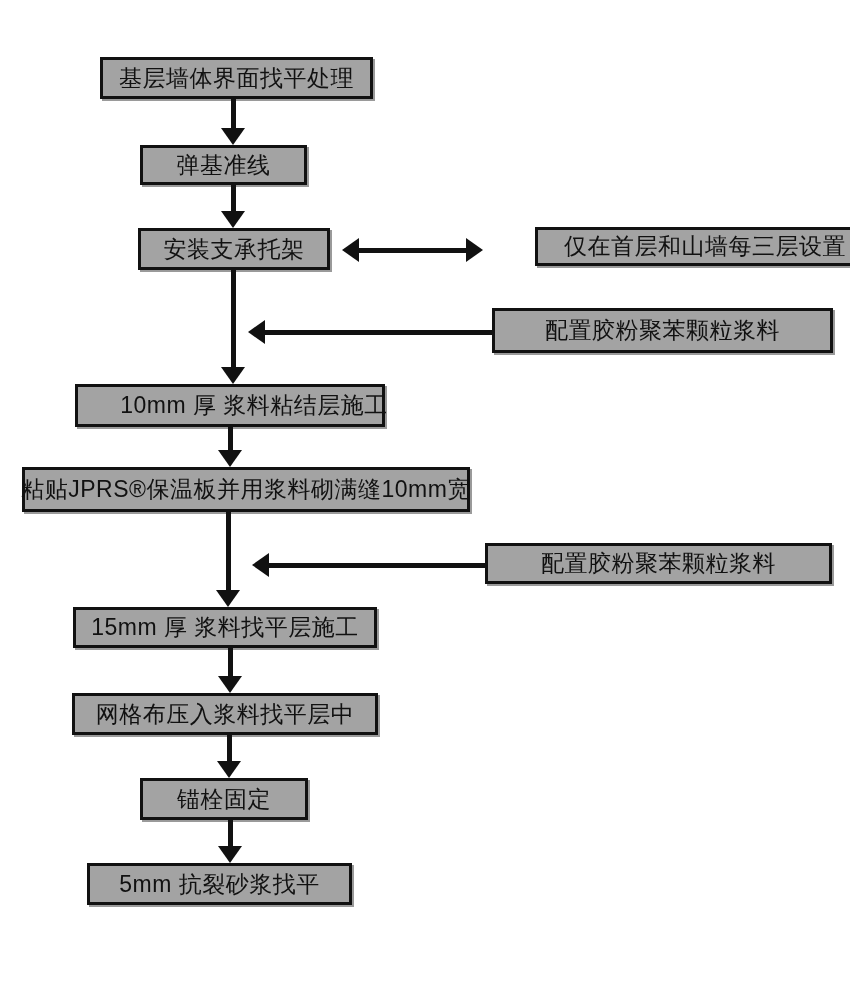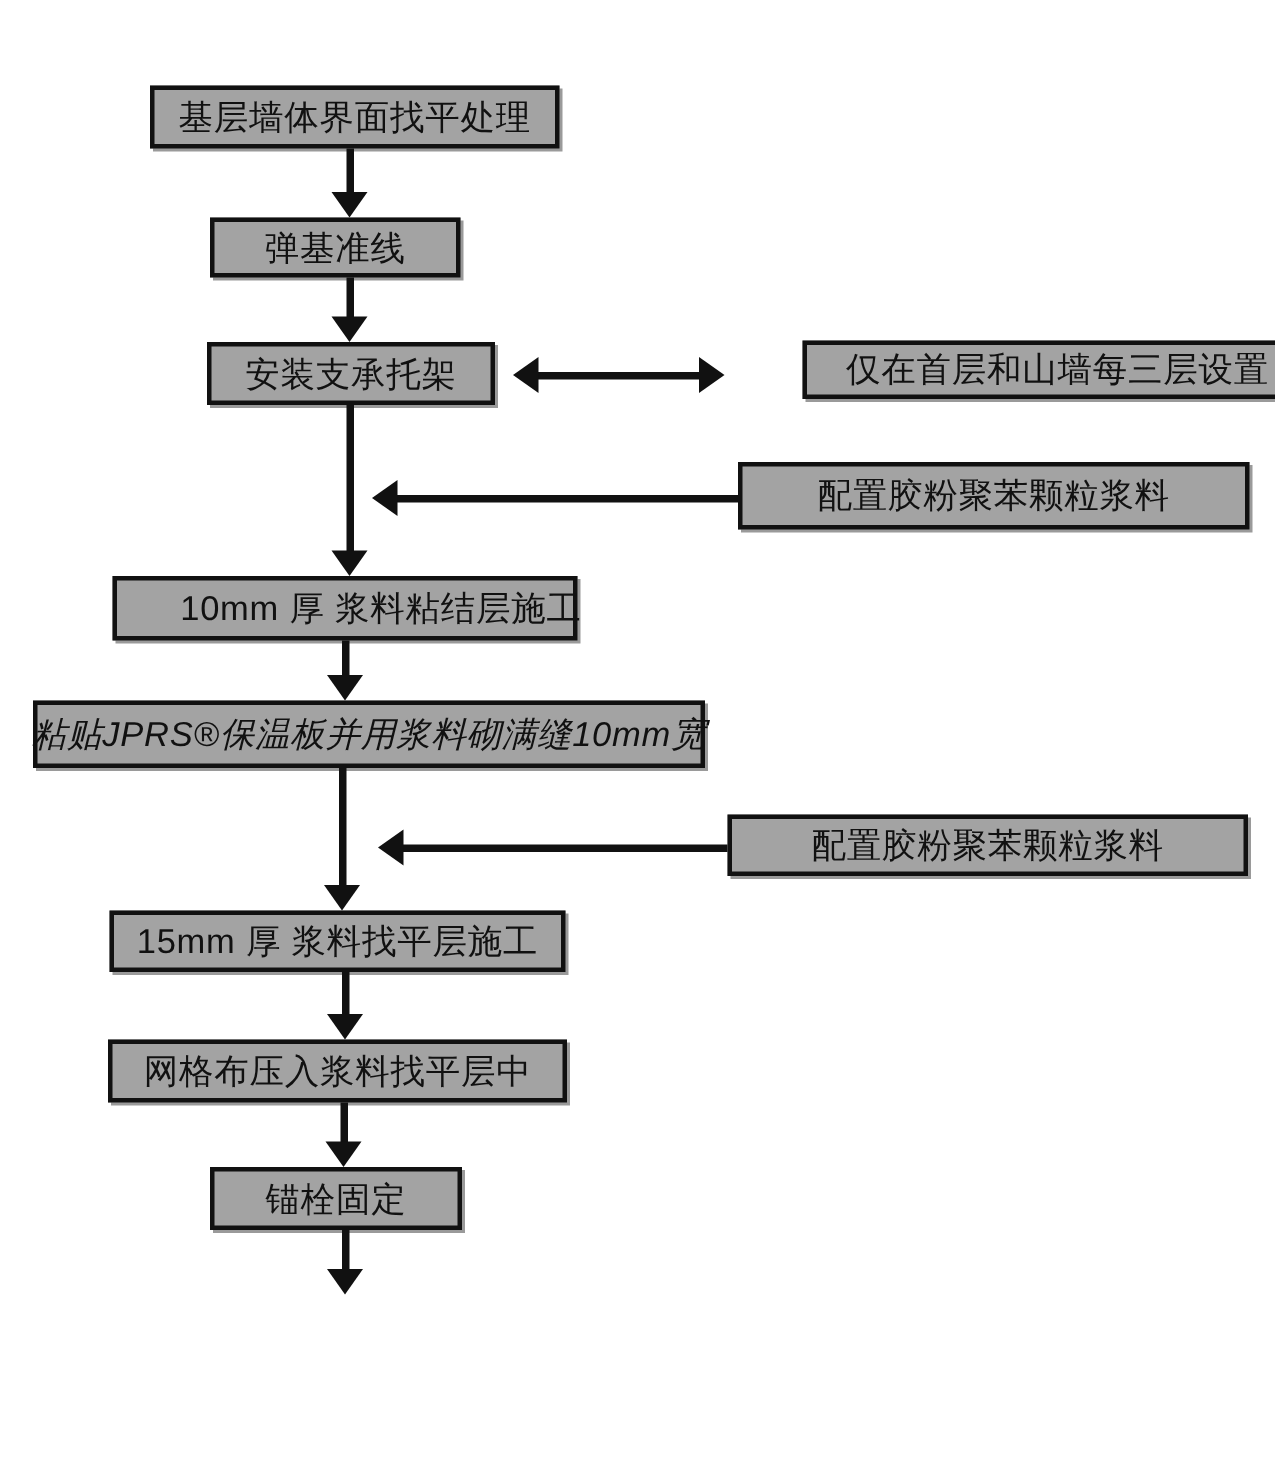--- a/index.html
+++ b/index.html
@@ -45,34 +45,37 @@
     </div>
     <div class="node" style="left: 487px; top: 227px; width: 340px; height: 39px; margin-left: 48px;">
       <span>仅在首层和山墙每三层设置</span>
     </div>
     <div class="node" style="left: 492px; top: 308px; width: 341px; height: 45px;">
       <span>配置胶粉聚苯颗粒浆料</span>
     </div>
     <div class="node" style="left: 75px; top: 384px; width: 310px; height: 43px; padding-left: 48px;">
       <span>10mm 厚 浆料粘结层施工</span>
     </div>
-    <div class="node" style="left: 22px; top: 467px; width: 448px; height: 45px; font-style: italic;">
+    <div class="node" style="left: 22px; top: 467px; width: 448px; height: 45px;">
       <span>粘贴JPRS®保温板并用浆料砌满缝10mm宽</span>
     </div>
     <div class="node" style="left: 485px; top: 543px; width: 347px; height: 41px;">
       <span>配置胶粉聚苯颗粒浆料</span>
     </div>
     <div class="node" style="left: 73px; top: 607px; width: 304px; height: 41px;">
       <span>15mm 厚 浆料找平层施工</span>
     </div>
     <div class="node" style="left: 140px; top: 778px; width: 168px; height: 42px;">
       <span>锚栓固定</span>
     </div>
     <div class="node" style="left: 72px; top: 693px; width: 306px; height: 42px;">
       <span>网格布压入浆料找平层中</span>
+    </div>
+    <div class="node" style="left: 87px; top: 863px; width: 265px; height: 42px;">
+      <span>5mm 抗裂砂浆找平</span>
     </div>
     <div class="arrow">
       <div class="line" style="left: 231px; top: 99px; width: 5px; height: 31px; background: rgb(17, 17, 17);"></div>
       <div class="head" style="left: 221px; top: 128px; border-left: 12px solid transparent; border-right: 12px solid transparent; border-top: 17px solid rgb(17, 17, 17);"></div>
     </div>
     <div class="arrow">
       <div class="line" style="left: 231px; top: 185px; width: 5px; height: 28px; background: rgb(17, 17, 17);"></div>
       <div class="head" style="left: 221px; top: 211px; border-left: 12px solid transparent; border-right: 12px solid transparent; border-top: 17px solid rgb(17, 17, 17);"></div>
     </div>
     <div class="arrow">

